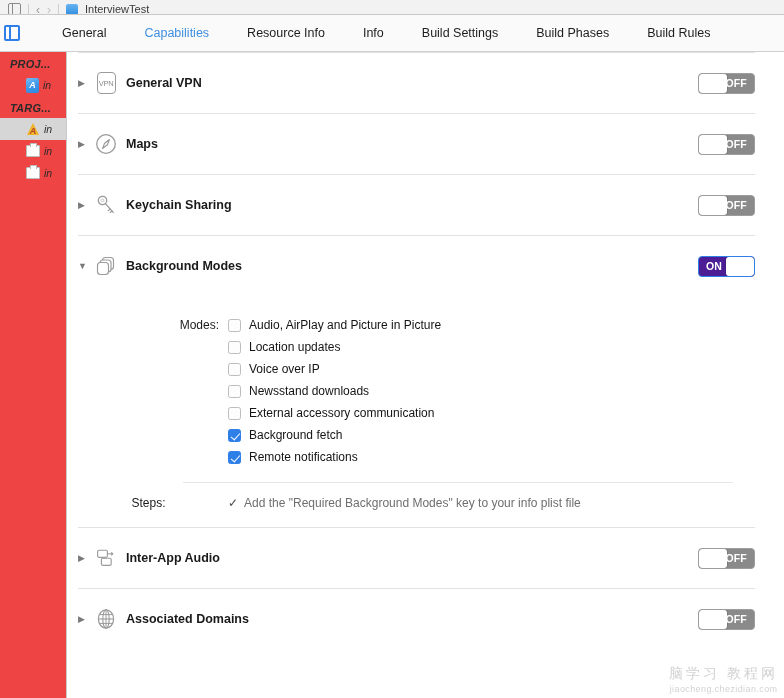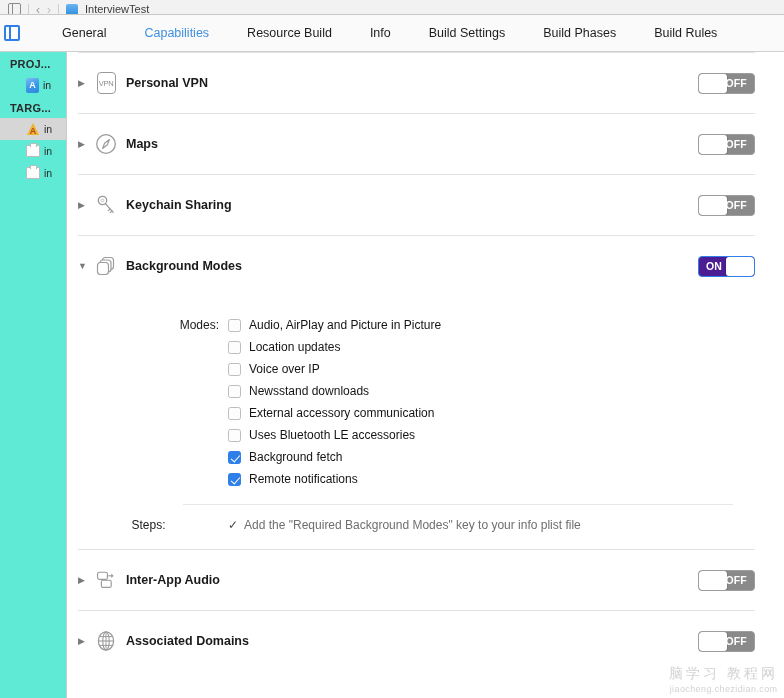--- a/index.html
+++ b/index.html
@@ -56,23 +56,24 @@
   .tab {
     font-size: 12.5px; color: #1d1d1d; white-space: nowrap;
     padding: 0 0; margin-right: 38px; cursor: default;
   }
   .tab.active { color: #3f8fe0; }
   .tab:last-child { margin-right: 0; }
 
   
   .sidebar {
     position: absolute; top: 52px; left: 0; width: 67px; height: 646px;
-    background: #5eead4;
+    background: #ef4444;
     border-right: 1px solid #c9c9c9;
     overflow: hidden;
+    font-style: italic;
   }
   .sb-group {
     font-size: 11px; font-weight: bold; color: #2b2b2b;
     padding: 6px 0 4px 10px; letter-spacing: .2px; white-space: nowrap;
   }
   .sb-item {
     display: flex; align-items: center; gap: 4px;
     height: 22px; padding-left: 26px; white-space: nowrap; overflow: hidden;
   }
   .sb-item.selected { background: #d6d6d6; }
@@ -214,21 +215,21 @@
       <div class="tb-proj-icon"></div>
       <div class="tb-title">InterviewTest</div>
     </div>
   </div>
 
   <div class="tabbar">
     <div class="nav-toggle"></div>
     <div class="tabs">
       <div class="tab">General</div>
       <div class="tab active">Capabilities</div>
-      <div class="tab">Resource Build</div>
+      <div class="tab">Resource Info</div>
       <div class="tab">Info</div>
       <div class="tab">Build Settings</div>
       <div class="tab">Build Phases</div>
       <div class="tab">Build Rules</div>
     </div>
   </div>
 
   <div class="sidebar">
     <div class="sb-group">PROJ...</div>
     <div class="sb-item">
@@ -254,21 +255,21 @@
   <div class="pane">
     <div class="pane-inner">
 
       <div class="sep"></div>
 
       <div class="cap-row">
         <div class="disclosure">▶</div>
         <div class="cap-icon">
           <div class="i-vpn">VPN</div>
         </div>
-        <div class="cap-title">Personal VPN</div>
+        <div class="cap-title">General VPN</div>
         <div class="spacer"></div>
         <div class="switch off">
           <div class="knob"></div>
           <div class="txt">OFF</div>
         </div>
       </div>
 
       <div class="sep"></div>
 
       <div class="cap-row">
@@ -344,24 +345,20 @@
               <div class="cb"></div>
               <div class="mode-label">Voice over IP</div>
             </div>
             <div class="mode-row">
               <div class="cb"></div>
               <div class="mode-label">Newsstand downloads</div>
             </div>
             <div class="mode-row">
               <div class="cb"></div>
               <div class="mode-label">External accessory communication</div>
-            </div>
-            <div class="mode-row">
-              <div class="cb"></div>
-              <div class="mode-label">Uses Bluetooth LE accessories</div>
             </div>
             <div class="mode-row">
               <div class="cb checked"></div>
               <div class="mode-label">Background fetch</div>
             </div>
             <div class="mode-row">
               <div class="cb checked"></div>
               <div class="mode-label">Remote notifications</div>
             </div>
 

